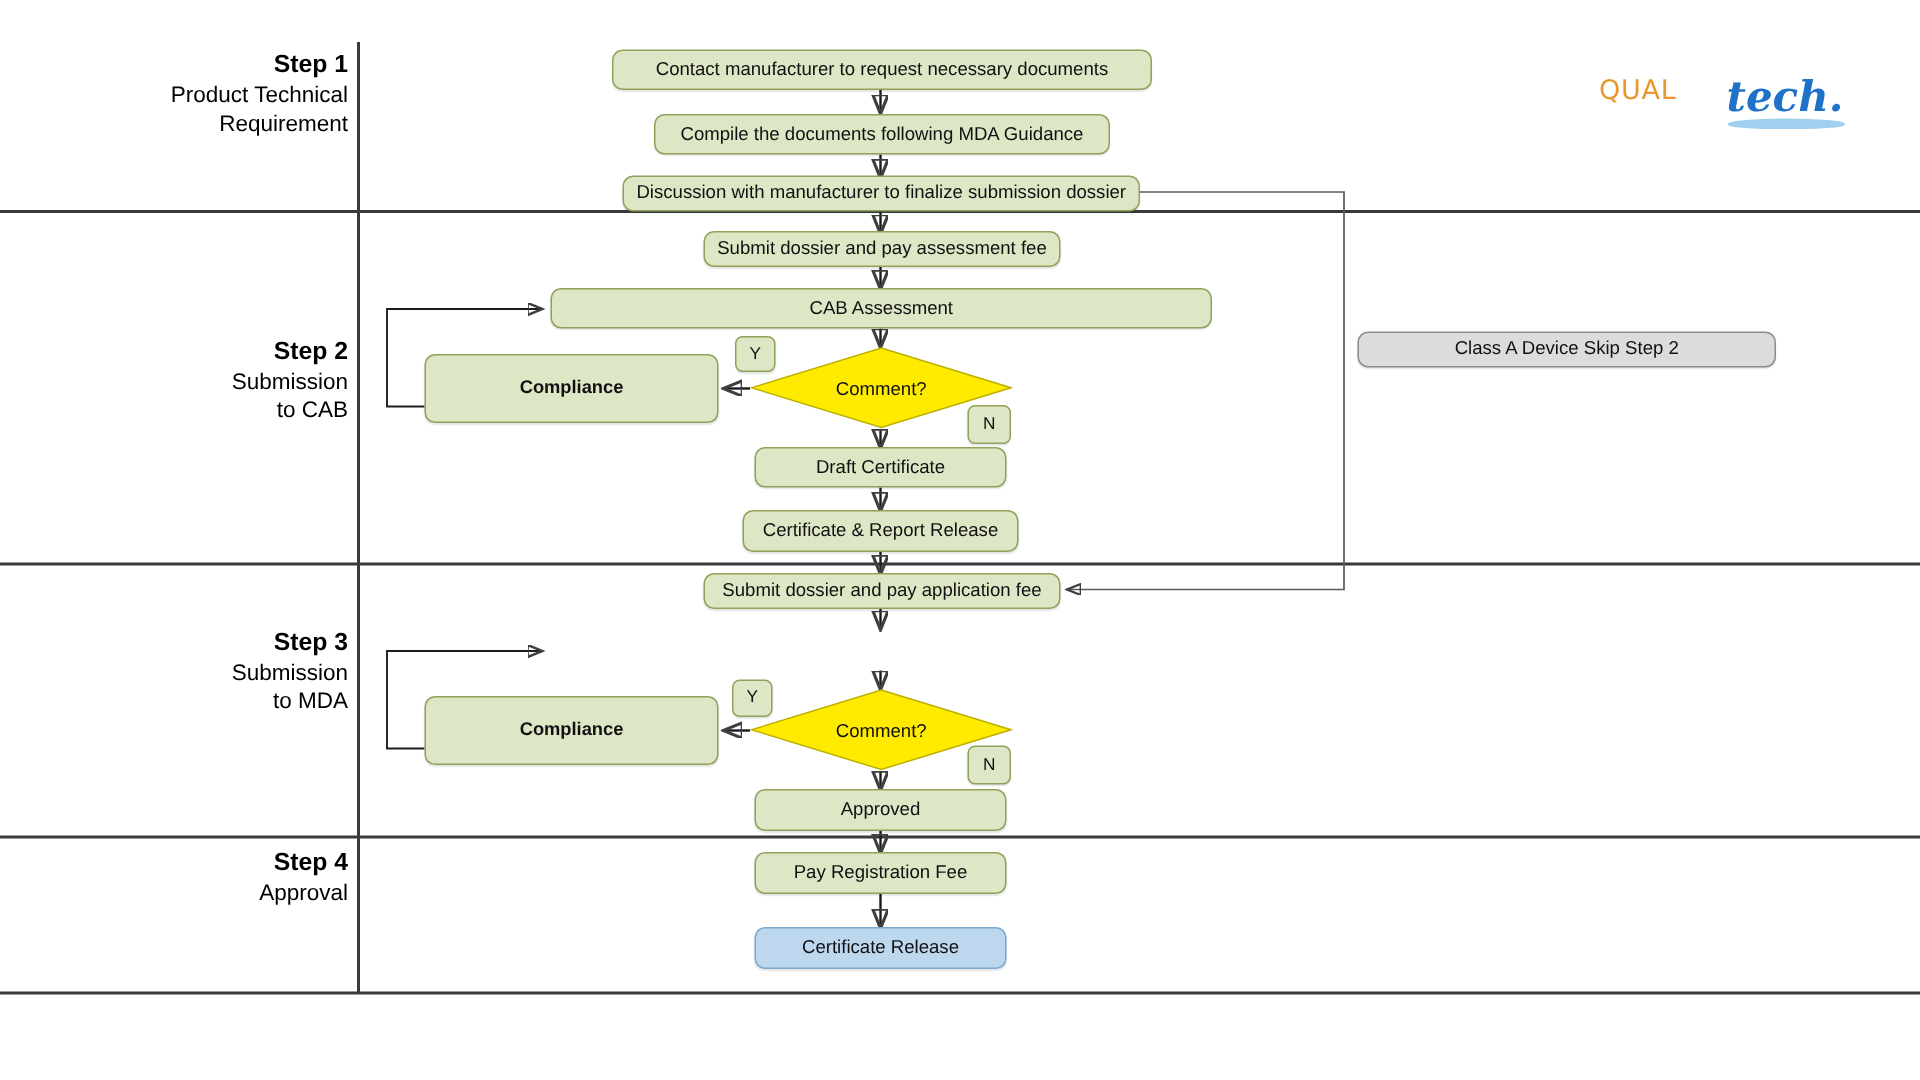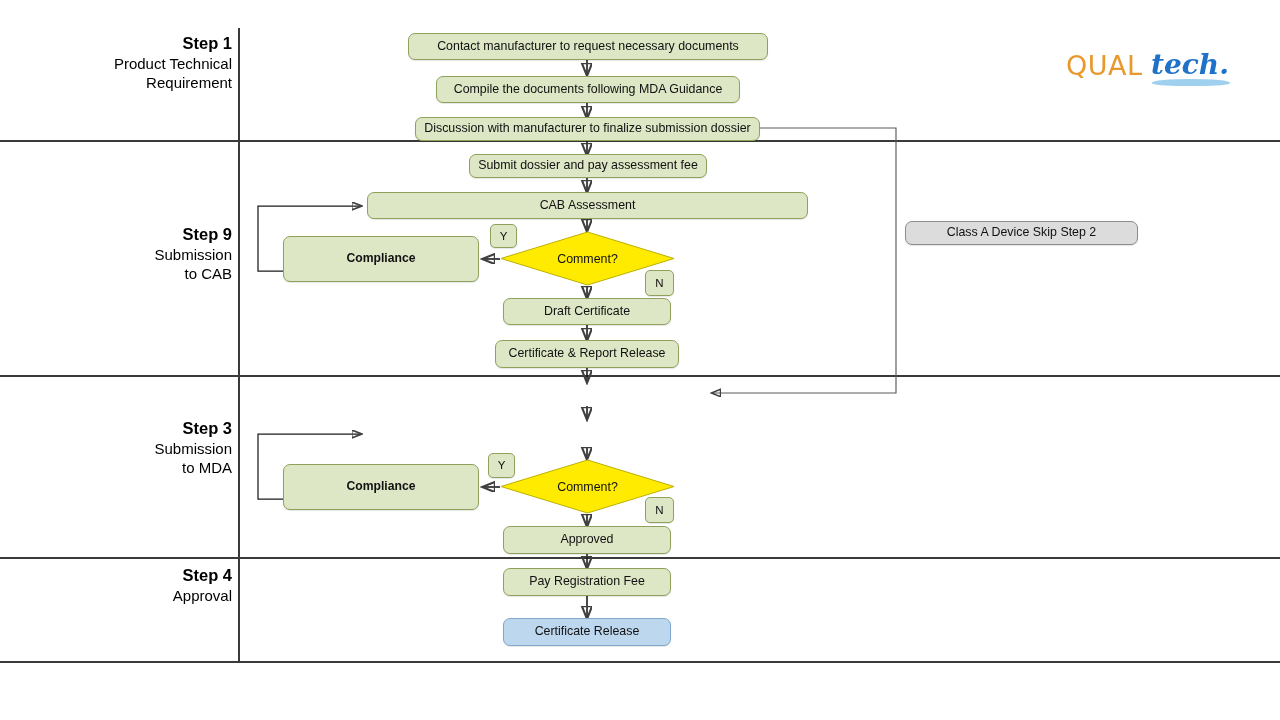--- a/index.html
+++ b/index.html
@@ -96,21 +96,21 @@
     left: 1066px;
     top: 48px;
     width: 170px;
     height: 44px;
   }
   .logo .qual {
     position: absolute;
     left: 0;
     top: 2px;
     color: #e8992e;
-    font-size: 27px;
+    font-size: 18px;
     letter-spacing: 0.5px;
     font-family: "DejaVu Sans", sans-serif;
   }
   .logo .tech {
     position: absolute;
     left: 85px;
     top: 0px;
     color: #1f72c8;
     font-size: 28px;
     font-style: italic;
@@ -137,21 +137,21 @@
   <div class="swim-line" style="top:557px;"></div>
   <div class="swim-line" style="top:661px;"></div>
   <div class="swim-vline" style="top:28px; height:634px;"></div>
 
   <div class="lane-label" style="top:33px;">
     <span class="lane-step">Step 1</span>
     <span class="lane-sub">Product Technical</span>
     <span class="lane-sub">Requirement</span>
   </div>
   <div class="lane-label" style="top:224px;">
-    <span class="lane-step">Step 9</span>
+    <span class="lane-step">Step 2</span>
     <span class="lane-sub">Submission</span>
     <span class="lane-sub">to CAB</span>
   </div>
   <div class="lane-label" style="top:418px;">
     <span class="lane-step">Step 3</span>
     <span class="lane-sub">Submission</span>
     <span class="lane-sub">to MDA</span>
   </div>
   <div class="lane-label" style="top:565px;">
     <span class="lane-step">Step 4</span>
@@ -227,24 +227,27 @@
     <span>N</span>
   </div>
 
   <div class="node" style="left:503px; top:298px; width:168px; height:27px;">
     <span>Draft Certificate</span>
   </div>
   <div class="node" style="left:495px; top:340px; width:184px; height:28px;">
     <span>Certificate &amp; Report Release</span>
   </div>
 
-  <div class="node grey" style="left:905px; top:221px; width:233px; height:24px;">
+  <div class="node grey" style="left:905px; top:221px; width:279px; height:24px;">
     <span>Class A Device Skip Step 2</span>
   </div>
 
+  <div class="node" style="left:469px; top:382px; width:238px; height:24px;">
+    <span>Submit dossier and pay application fee</span>
+  </div>
 
   <div class="diamond-wrap" style="left:500px; top:459px; width:175px; height:55px;">
     <svg width="175" height="55" viewBox="0 0 175 55">
       <polygon points="87.5,1 174,27.5 87.5,54 1,27.5" fill="#ffeb00" stroke="#bdb000" stroke-width="1"></polygon>
     </svg>
     <div class="diamond-label">Comment?</div>
   </div>
 
   <div class="node bold" style="left:283px; top:464px; width:196px; height:46px;">
     <span>Compliance</span>

